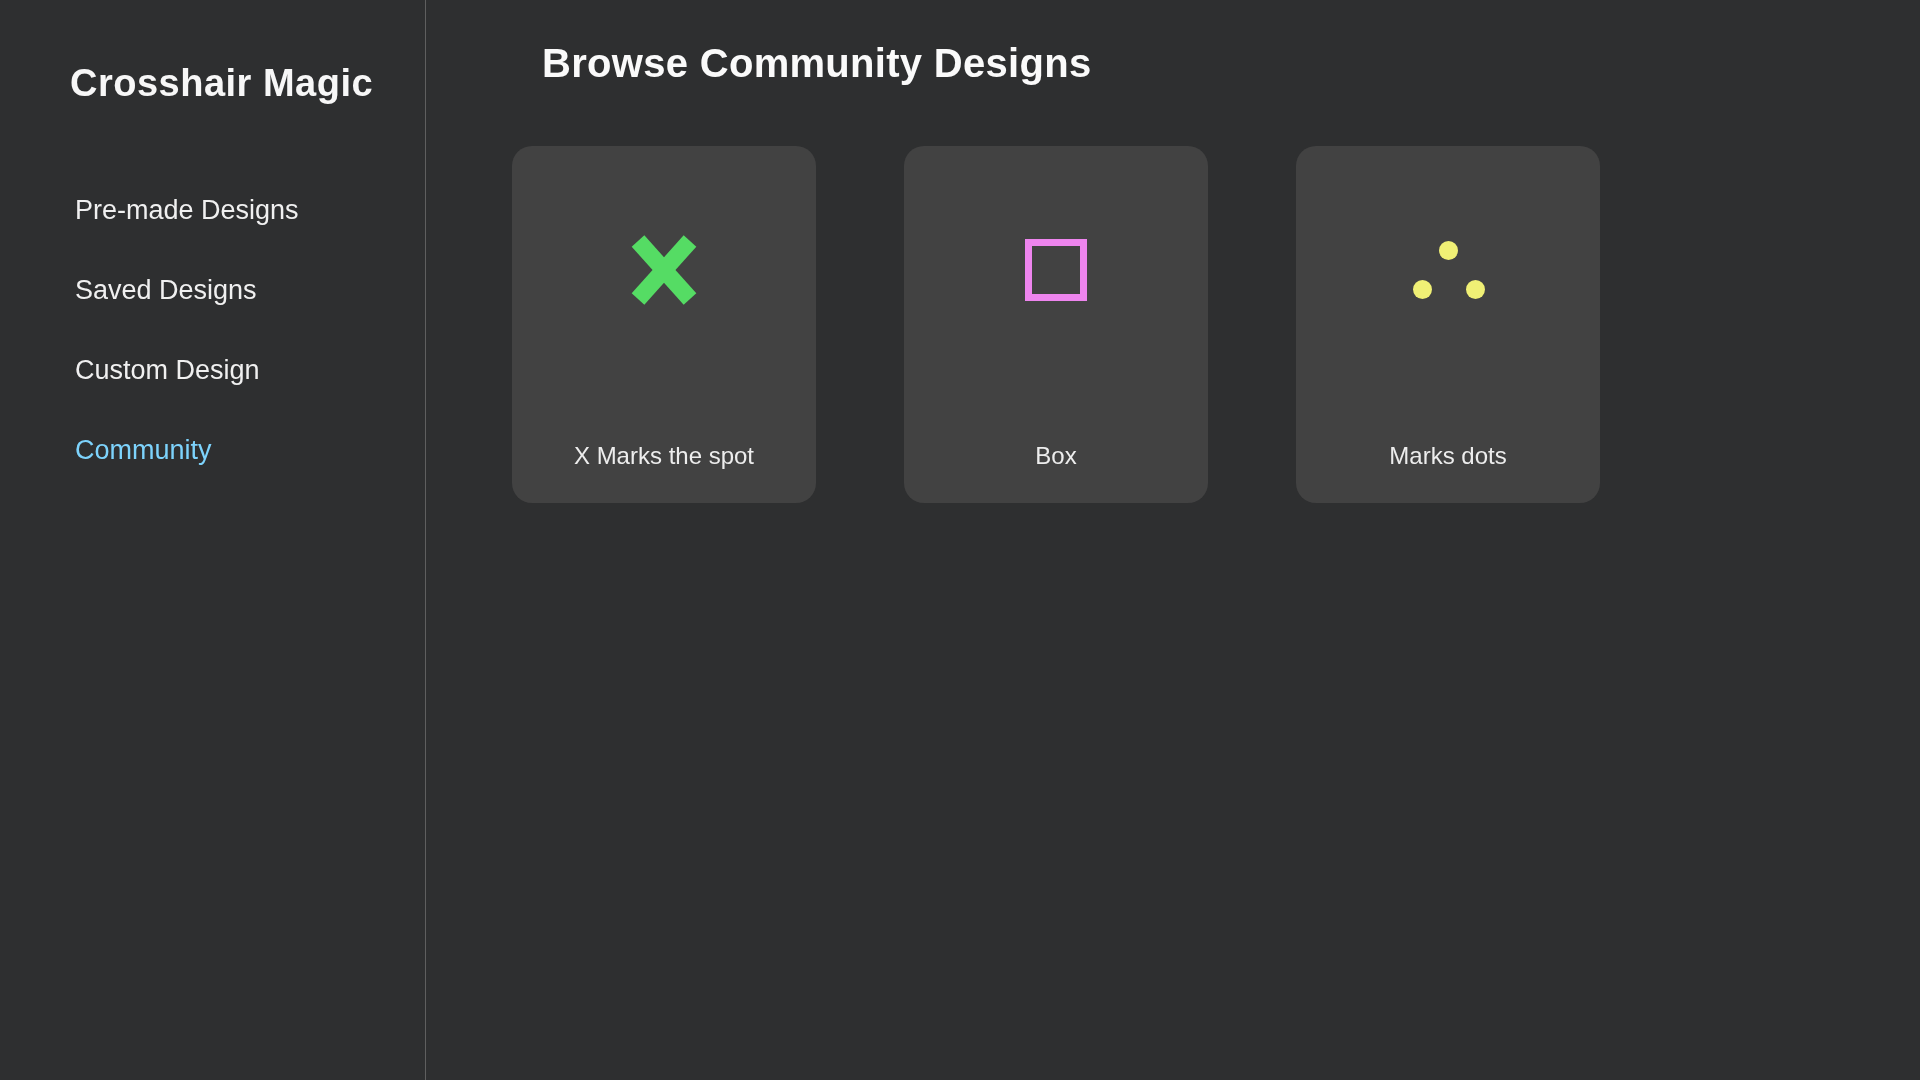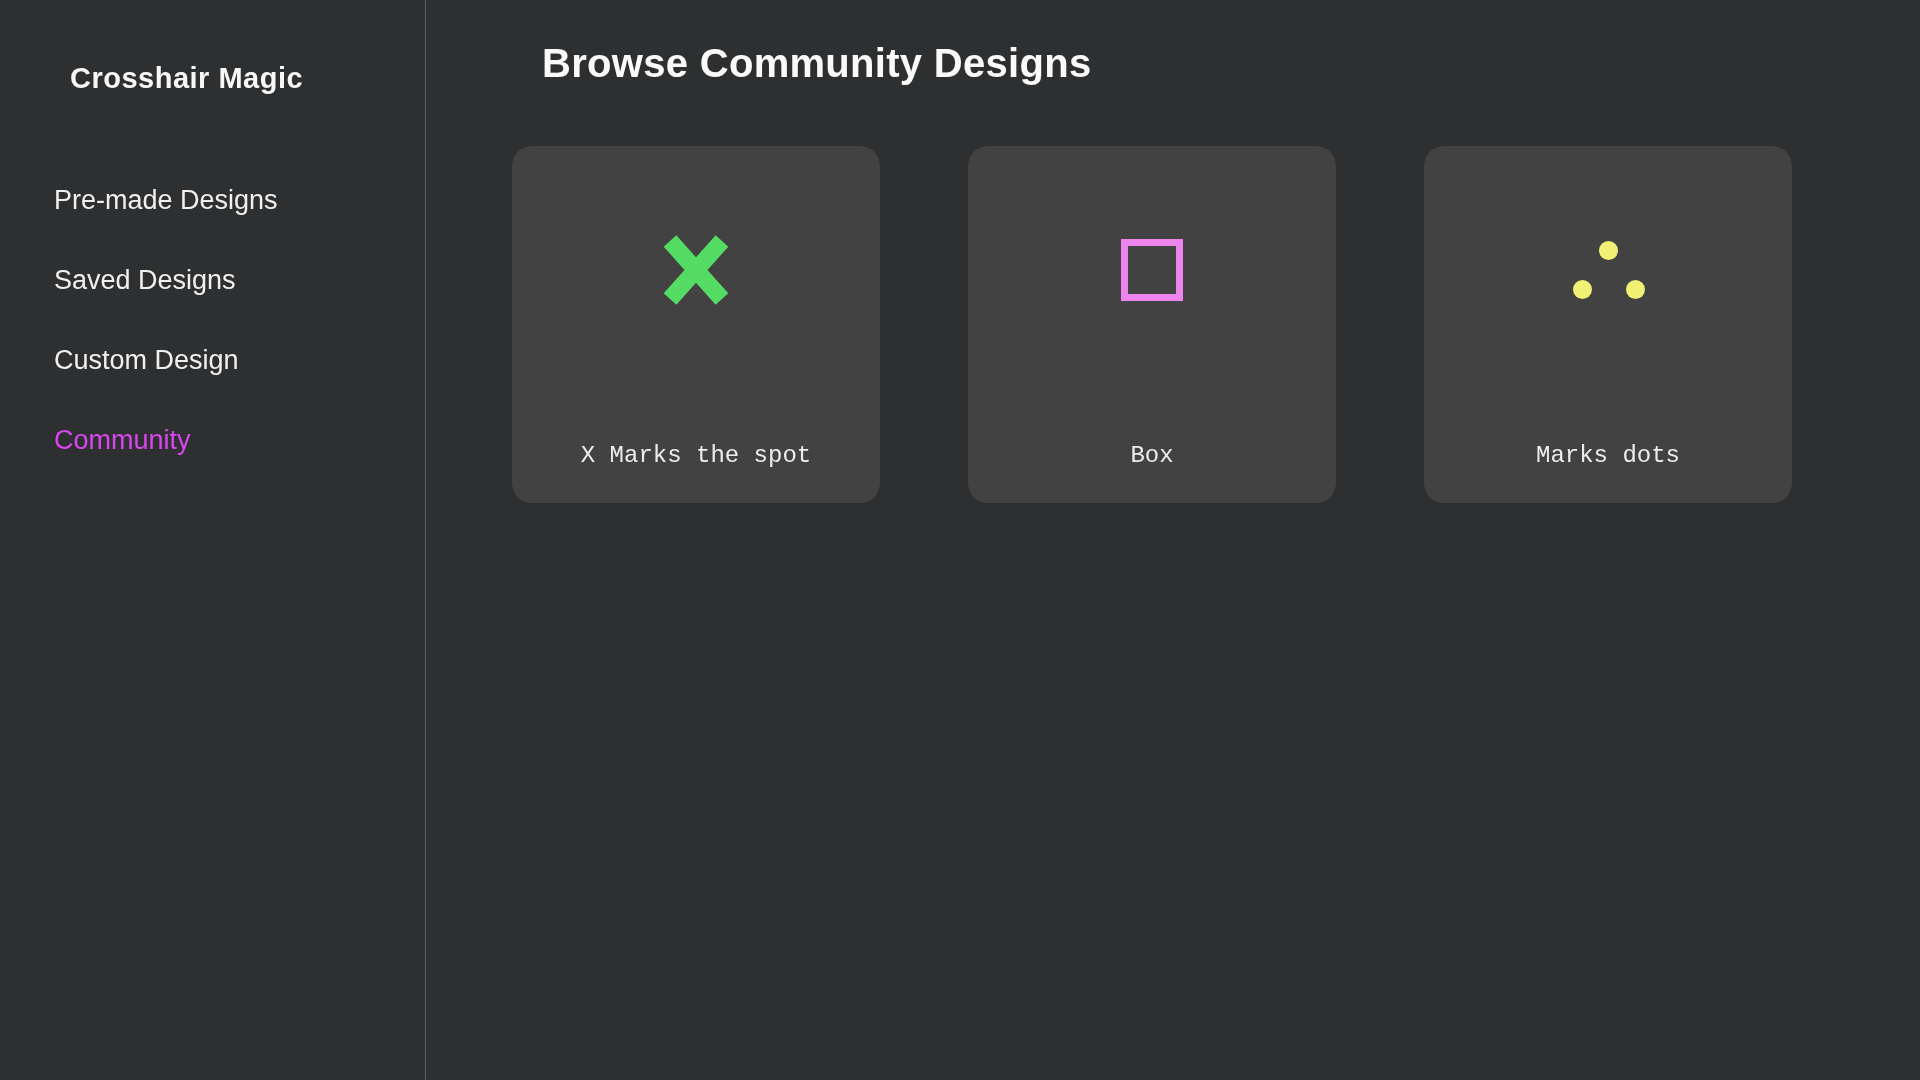--- a/index.html
+++ b/index.html
@@ -18,37 +18,38 @@
   .sidebar {
     width: 426px;
     height: 100%;
     flex: 0 0 426px;
     border-right: 1px solid #5f5f5f;
     background: #2e2f30;
   }
   .app-title {
     margin-top: 62px;
     margin-left: 70px;
-    font-size: 29px;
+    font-size: 38px;
     font-weight: 700;
     color: #f7f7f7;
     letter-spacing: 0.5px;
   }
   .nav {
     list-style: none;
     margin-top: 65px;
   }
   .nav-item {
     height: 80px;
     display: flex;
     align-items: center;
     padding-left: 54px;
     font-size: 27px;
     color: #f0f0f0;
     cursor: pointer;
+    margin-left: 21px;
   }
   .nav-item.active { color: #29c2e0; }
   
   .main {
     flex: 1;
     padding-top: 38px;
   }
   .page-title {
     margin-left: 116px;
     font-size: 40px;
@@ -57,28 +58,27 @@
     line-height: 50px;
     letter-spacing: 0.3px;
   }
   .cards {
     display: flex;
     gap: 88px;
     margin-top: 58px;
     padding-left: 86px;
   }
   .card {
-    width: 368px;
+    width: 304px;
     height: 357px;
     background: #424242;
     border-radius: 20px;
     display: flex;
     flex-direction: column;
     cursor: pointer;
-    font-family: Liberation Mono, monospace;
   }
   .card-icon-zone {
     height: 248px;
     display: flex;
     align-items: center;
     justify-content: center;
   }
   .card-label {
     text-align: center;
     margin-top: 48px;
@@ -114,21 +114,21 @@
     <ul class="nav">
       <li class="nav-item">
         <span>Pre-made Designs</span>
       </li>
       <li class="nav-item">
         <span>Saved Designs</span>
       </li>
       <li class="nav-item">
         <span>Custom Design</span>
       </li>
-      <li class="nav-item active" style="color: #d946ef;">
+      <li class="nav-item active" style="color: #7dd3fc;">
         <span>Community</span>
       </li>
     </ul>
   </aside>
 
   <main class="main">
     <h2 class="page-title">Browse Community Designs</h2>
 
     <div class="cards">
 

